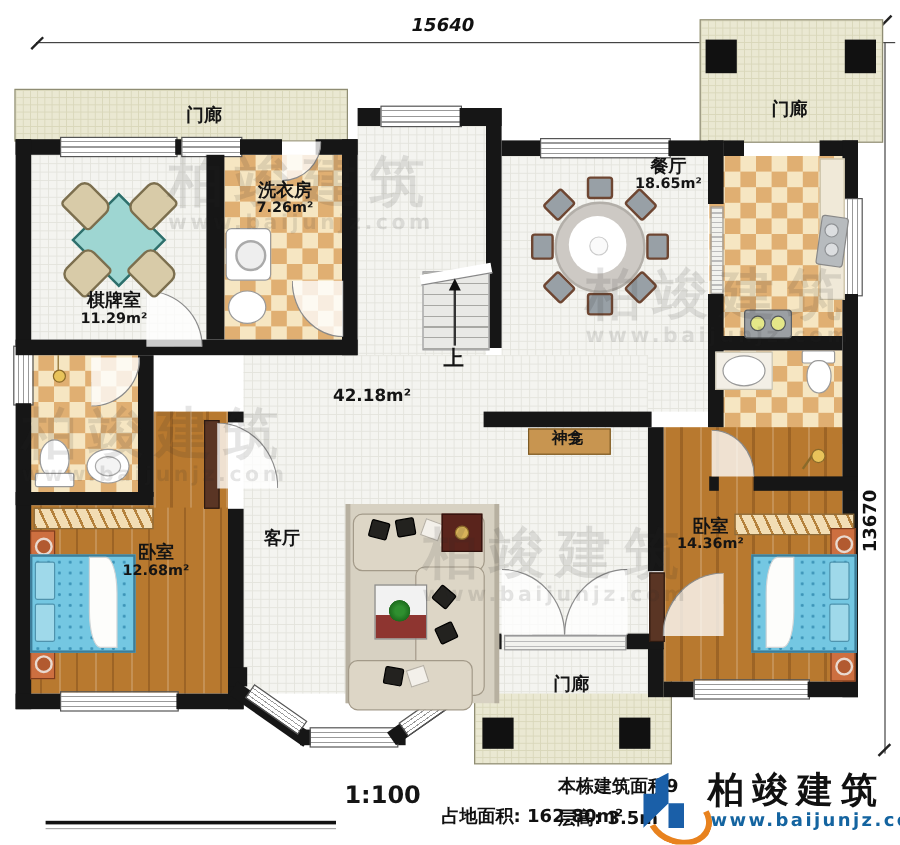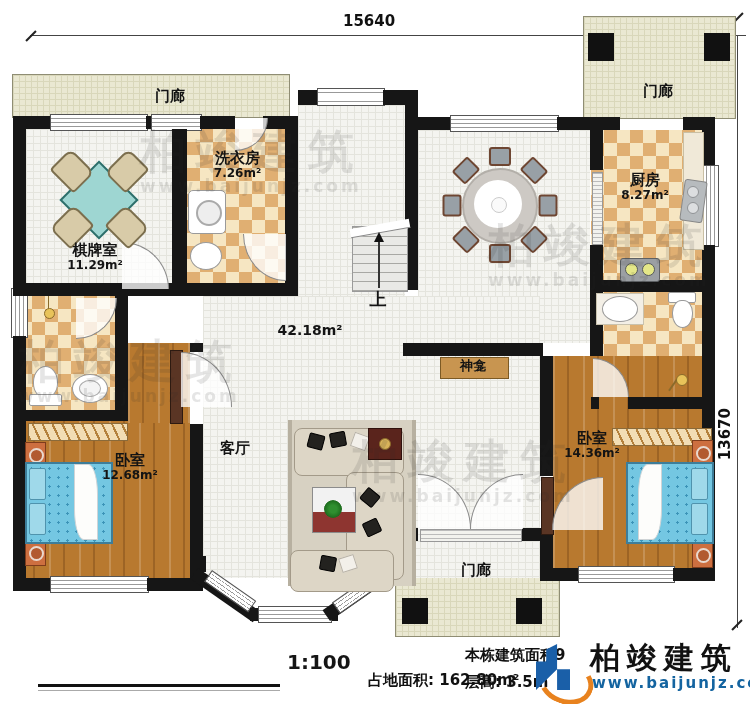--- a/index.html
+++ b/index.html
@@ -60,21 +60,21 @@
 <body>
 
 <div id="stage">
 
   <div class="abs dimline" style="left:30px;top:35px;width:716px;height:1px;"></div>
   <div class="abs dimline" style="left:737px;top:35px;width:1px;height:593px;"></div>
   <div class="tick" style="left:24px;top:35px;"></div>
   <div class="tick" style="left:714px;top:26px;"></div>
   <div class="tick" style="left:731px;top:17px;"></div>
   <div class="tick" style="left:730px;top:624px;"></div>
-  <div class="abs dim" style="left:343px;top:12px;">15640</div>
+  <div class="abs dim" style="left:343px;top:12px;font-style:italic;">15640</div>
   <div class="abs dim" style="left:716px;top:408px;writing-mode:vertical-rl;transform:rotate(180deg);">13670</div>
 
   <div class="abs porch" style="left:12px;top:74px;width:276px;height:42px;"></div>
   <div class="rlabel" style="left:140px;top:88px;width:60px;">门廊</div>
 
   <div class="abs porch" style="left:583px;top:16px;width:151px;height:101px;"></div>
   <div class="abs col" style="left:588px;top:33px;width:26px;height:28px;"></div>
   <div class="abs col" style="left:704px;top:33px;width:26px;height:28px;"></div>
   <div class="rlabel" style="left:628px;top:83px;width:60px;">门廊</div>
 
@@ -287,23 +287,23 @@
   <div class="abs" style="left:379px;top:438px;width:10px;height:10px;border-radius:50%;background:#d8b35a;border:1px solid #8a6a2a;"></div>
 
   <div class="rlabel" style="left:40px;top:242px;width:110px;">
     <span>棋牌室</span>
     <span class="area">11.29m²</span>
   </div>
   <div class="rlabel" style="left:195px;top:150px;width:85px;">
     <span>洗衣房</span>
     <span class="area">7.26m²</span>
   </div>
-  <div class="rlabel" style="left:600px;top:172px;width:90px;">
-    <span>厨房</span>
-    <span class="area">8.27m²</span>
+  <div class="rlabel" style="left:507px;top:130px;width:100px;">
+    <span>餐厅</span>
+    <span class="area">18.65m²</span>
   </div>
   <div class="rlabel" style="left:90px;top:452px;width:80px;">
     <span>卧室</span>
     <span class="area">12.68m²</span>
   </div>
   <div class="rlabel" style="left:548px;top:430px;width:88px;">
     <span>卧室</span>
     <span class="area">14.36m²</span>
   </div>
   <div class="rlabel" style="left:200px;top:440px;width:70px;">

